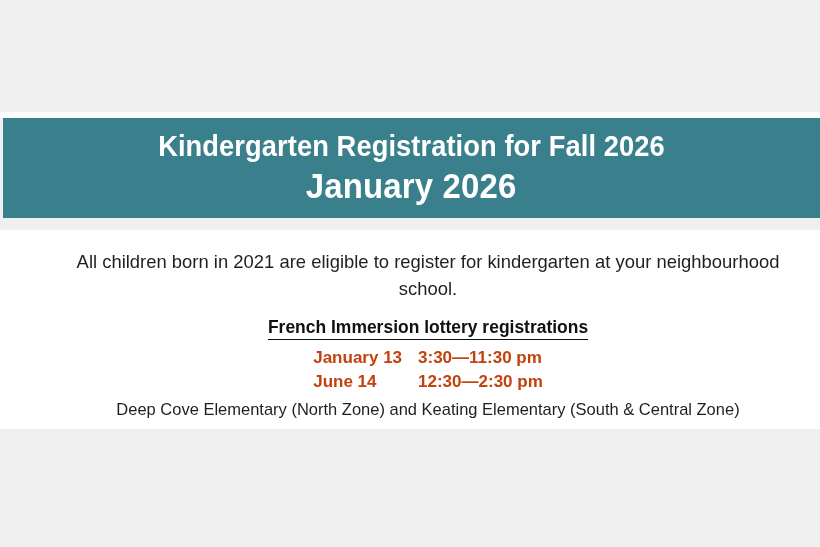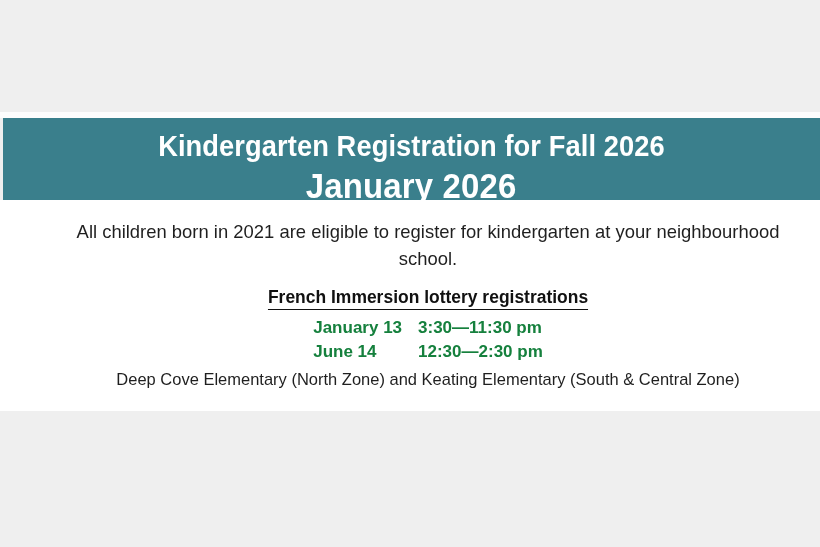--- a/index.html
+++ b/index.html
@@ -68,21 +68,21 @@
     letter-spacing: 0.2px;
     white-space: nowrap;
     transform: scaleX(0.94);
     transform-origin: center;
   }
 
   
   .content {
     position: absolute;
     left: 0;
-    top: 200px;
+    top: 230px;
     width: 820px;
     height: 211px;
     background: #ffffff;
     box-sizing: border-box;
     padding-top: 18px;
     text-align: center;
     color: #1c1c1c;
     padding-left: 36px;
   }
 
@@ -118,21 +118,21 @@
 
   .schedule-row {
     display: table-row;
   }
 
   .schedule-date,
   .schedule-time {
     display: table-cell;
     font-size: 17px;
     font-weight: bold;
-    color: #15803d;
+    color: #c2410c;
     line-height: 24px;
     text-align: left;
     white-space: nowrap;
   }
 
   .schedule-date {
     padding-right: 16px;
   }
 
   .schools {

